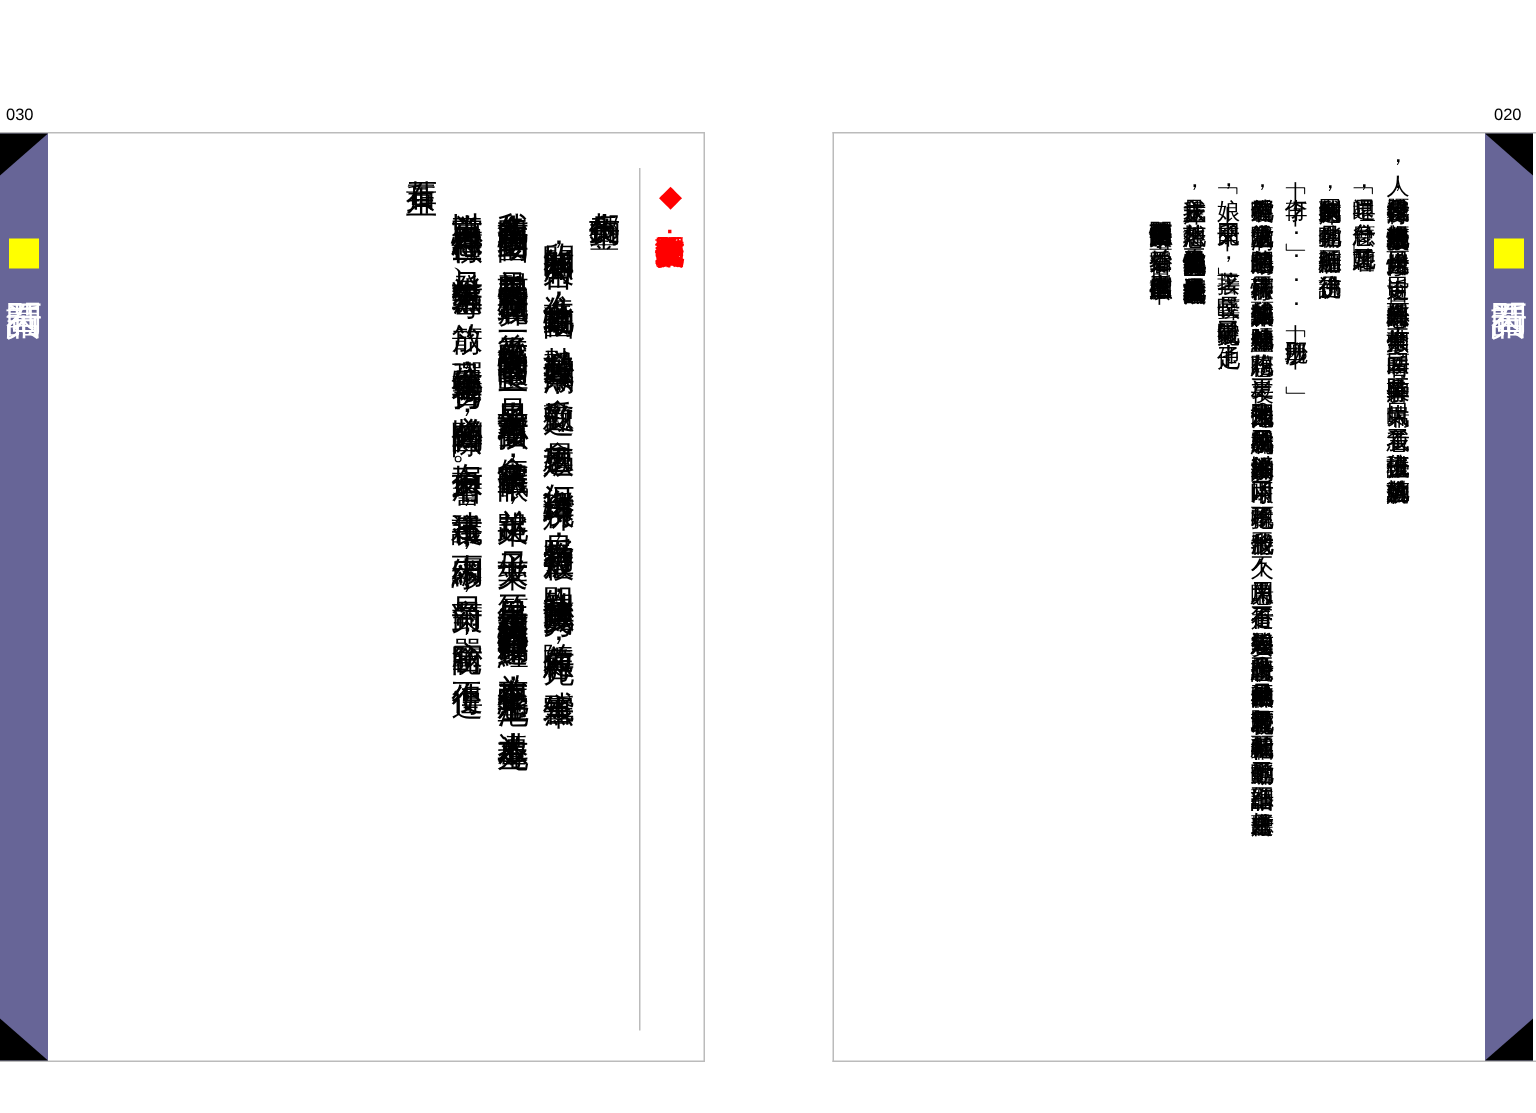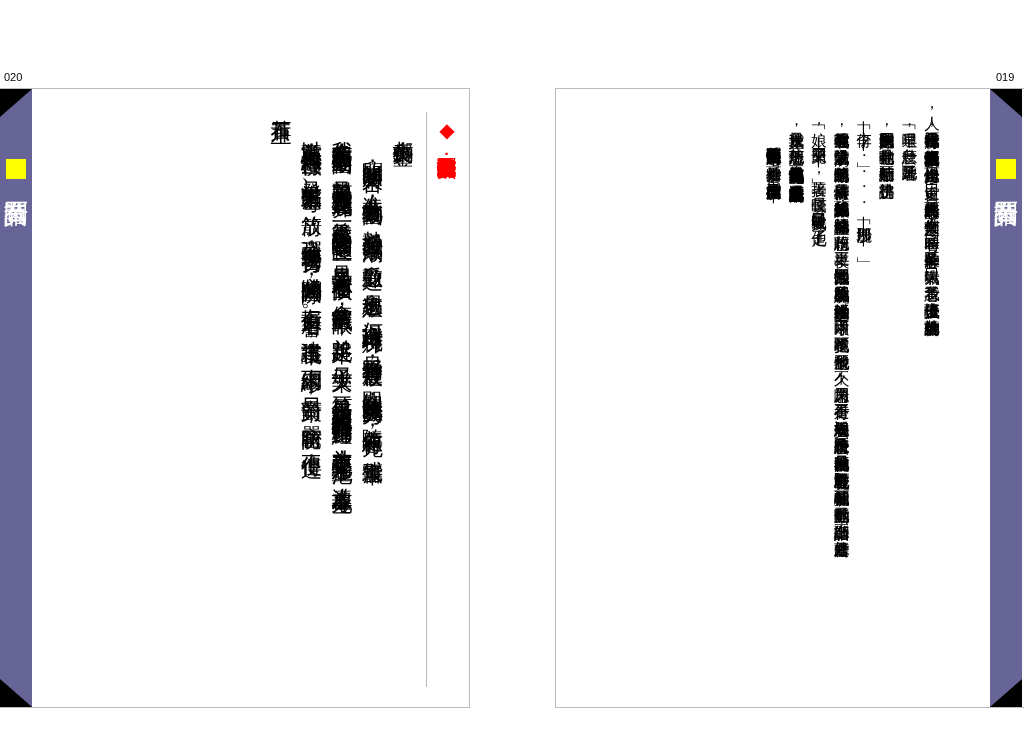--- a/index.html
+++ b/index.html
@@ -22,22 +22,22 @@
   .left-title { position:absolute; top:118px; left:435px; writing-mode:vertical-rl; color:#ff0000; font-size:20px; line-height:24px; font-family:"DejaVu Sans", sans-serif; }
   .left-text { position:absolute; top:103px; left:38px; width:380px; height:560px; writing-mode:vertical-rl; font-family:"DejaVu Serif", serif; font-size:21px; line-height:30.5px; color:#000; letter-spacing:1.5px; }
   .right-text { position:absolute; top:104px; left:583px; width:360px; height:590px; writing-mode:vertical-rl; font-family:"DejaVu Sans", sans-serif; font-size:15.5px; line-height:22.6px; color:#000; letter-spacing:0.2px; }
   .para { margin:0; }
   .para.indent { text-indent:1em; }
   .para.indent2 { text-indent:2em; }
 </style>
 </head>
 <body>
 
-<div class="page-num" style="left:4px;">020</div>
-<div class="page-num" style="left:996px;">019</div>
+<div class="page-num" style="left:4px;">030</div>
+<div class="page-num" style="left:996px;">020</div>
 
 <div class="page left">
   <div class="tab">
     <div class="tri tri-top"></div>
     <div class="tab-square"></div>
     <div class="tab-label">黃石閑話</div>
     <div class="tri tri-bot"></div>
   </div>
 </div>
 <div class="title-rule"></div>

